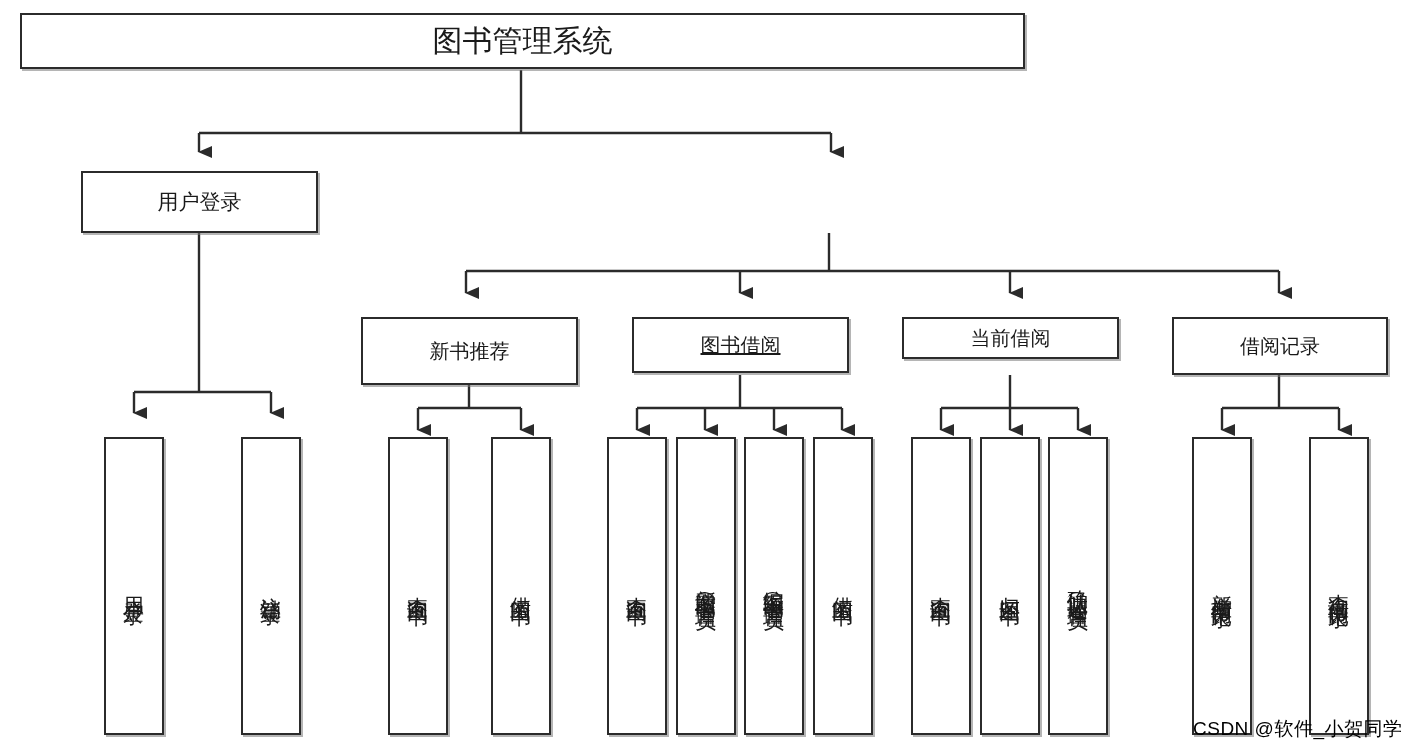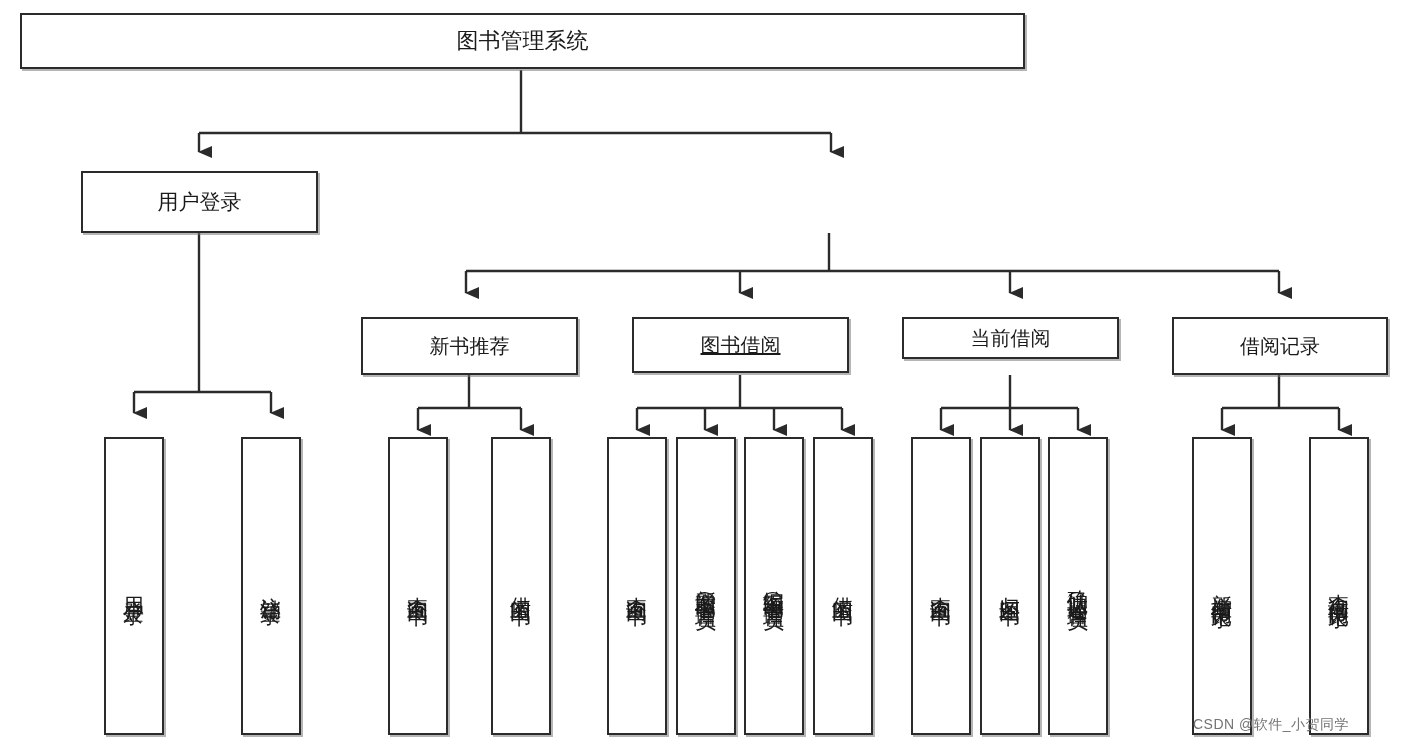--- a/index.html
+++ b/index.html
@@ -35,39 +35,39 @@
     align-items: center;
     justify-content: center;
     color: #1a1a1a;
   }
   .node .lbl {
     display: block;
     text-align: center;
     line-height: 1.12;
     white-space: nowrap;
   }
-  .node-root .lbl { font-size: 22px; }
+  .node-root .lbl { font-size: 30px; }
   .node-l1 .lbl   { font-size: 21px; }
   .node-l2 .lbl   { font-size: 20px; }
 
   .node-leaf {
     border-width: 2px;
   }
   .node-leaf .lbl {
     writing-mode: vertical-rl;
     text-orientation: upright;
     font-size: 21px;
     letter-spacing: 3px;
     line-height: 1;
     white-space: nowrap;
   }
   .watermark {
     position: absolute;
-    font-size: 14px;
-    color: #737373;
+    font-size: 19px;
+    color: #000000;
     letter-spacing: 0.5px;
     white-space: nowrap;
     user-select: none;
   }
 </style>
 </head>
 <body>
 
 <div id="canvas">
 
@@ -123,21 +123,21 @@
   </svg>
 
   <div class="node node-root" style="left:20px; top:13px; width:1005px; height:56px;">
     <span class="lbl">图书管理系统</span>
   </div>
 
   <div class="node node-l1" style="left:81px; top:171px; width:237px; height:62px;">
     <span class="lbl">用户登录</span>
   </div>
 
-  <div class="node node-l2" style="left:361px; top:317px; width:217px; height:58px;">
+  <div class="node node-l2" style="left:361px; top:317px; width:217px; height:68px;">
     <span class="lbl">新书推荐</span>
   </div>
   <div class="node node-l2" style="left:632px; top:317px; width:217px; height:56px;text-decoration:underline;">
     <span class="lbl">图书借阅</span>
   </div>
   <div class="node node-l2" style="left:902px; top:317px; width:217px; height:42px;">
     <span class="lbl">当前借阅</span>
   </div>
   <div class="node node-l2" style="left:1172px; top:317px; width:216px; height:58px;">
     <span class="lbl">借阅记录</span>

